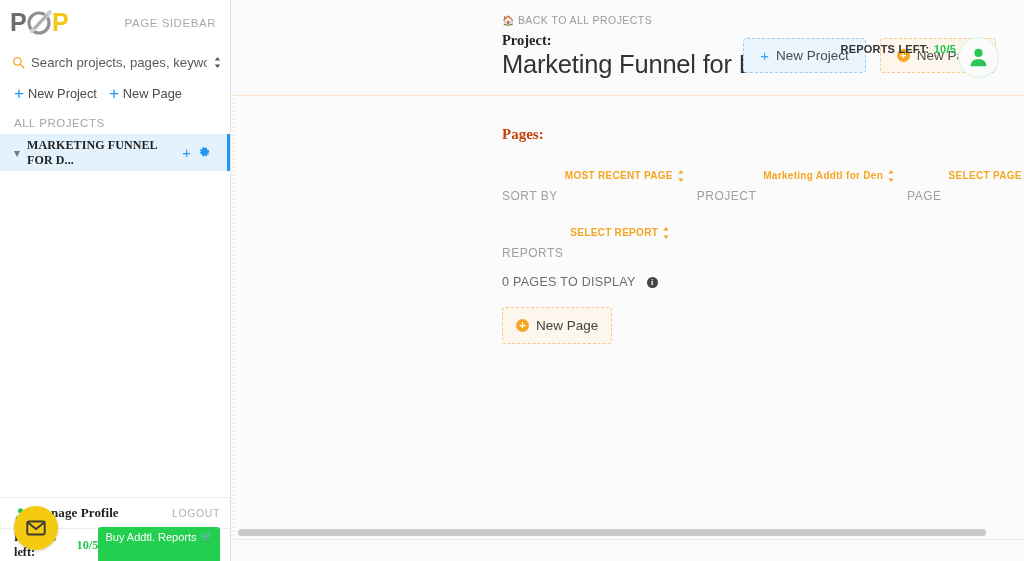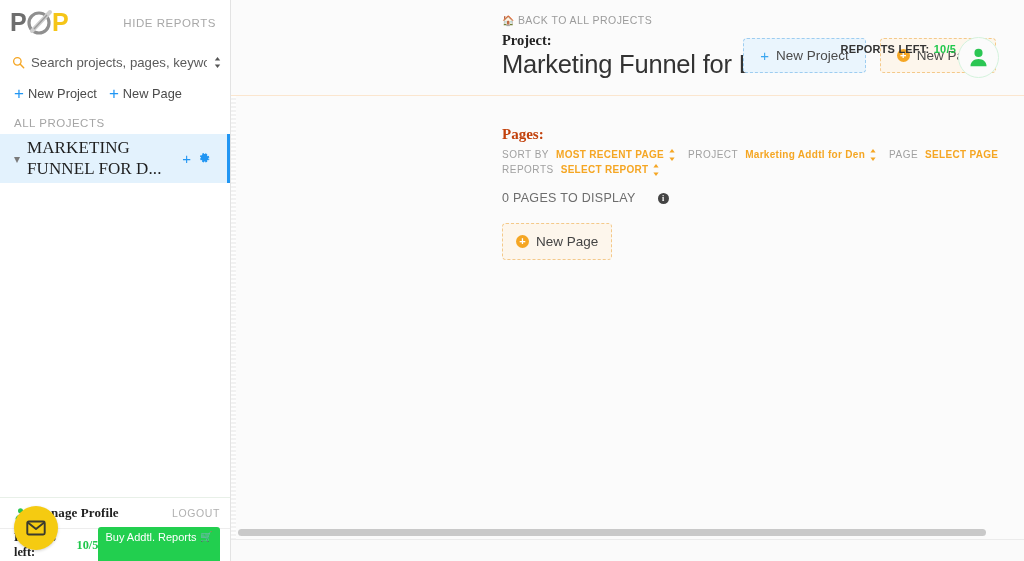--- a/index.html
+++ b/index.html
@@ -57,21 +57,21 @@
     border-right:3px solid #2196f3;
     min-height:33px;
     display:flex; align-items:center;
     padding: 4px 6px 4px 14px;
     cursor:pointer;
     position:relative;
   }
   .chev { color:#7a7a7a; font-size:12px; margin-right:7px; line-height:1; flex:0 0 auto; }
   .project-name {
     font-family:"Liberation Serif", serif;
-    font-weight:400; font-size:17px; color:#1f1f1f;
+    font-weight:700; font-size:12px; color:#1f1f1f;
     letter-spacing:.1px; line-height:1.22;
     width: 150px;
   }
   .proj-actions { margin-left:auto; display:flex; align-items:center; gap:7px; padding-right:10px; }
   .proj-plus { color:#2196f3; font-size:15px; line-height:1; cursor:pointer; }
   .gear { width:13px; height:13px; cursor:pointer; }
 
   
   .sb-bottom { position:absolute; left:0; bottom:0; width:230px; }
   .profile-row {
@@ -163,29 +163,29 @@
     width:41px; height:41px; border-radius:50%;
     border:1.5px solid #d4f3dd; background:#fbfbfb;
     display:flex; align-items:center; justify-content:center; cursor:pointer;
   }
 
   
   .content { padding: 30px 0 0 271px; position:relative; }
   .pages-title { font-family:"Liberation Serif", serif; font-weight:700; font-size:15px; color:#c2410c; }
   .filters { margin-top:4px; position:relative; width:560px; }
   .frow { display:flex; align-items:center; flex-wrap:wrap; line-height:15px; }
-  .fkey { font-size:10px; color:#a0a0a0; letter-spacing:.5px; margin-right:7px; }
+  .fkey { font-size:12px; color:#a0a0a0; letter-spacing:.5px; margin-right:7px;margin-top:42px; }
   .fval {
     font-size:10px; color:#f5a623; font-weight:700; letter-spacing:.3px;
     cursor:pointer; margin-right:4px;
   }
   .fval.mixed { font-family:"Liberation Sans", sans-serif; }
   .arrows { width:8px; height:14px; margin-right:12px; flex:0 0 8px; cursor:pointer; }
   .pages-count {
-    margin-top:14px; display:flex; align-items:center; gap:22px;
+    margin-top:14px; display:flex; align-items:center; gap:11px;
     font-size:12.5px; color:#6d6d6d; letter-spacing:.3px;
   }
   .info-dot {
     width:11px; height:11px; border-radius:50%; background:#444;
     color:#fff; font-size:8px; line-height:11px; text-align:center;
     font-family:"Liberation Serif", serif; font-weight:700; cursor:pointer;
   }
   .newpage-big {
     margin-top:18px; width:86px;
     display:inline-flex; align-items:center; gap:7px;
@@ -214,21 +214,21 @@
     <div class="sb-top">
       <div class="logo">
         <svg width="68" height="30" viewBox="0 0 68 30" aria-hidden="true">
           <text x="0" y="23" font-family="Liberation Sans, sans-serif" font-size="25" font-weight="700" fill="#6e6e6e">P</text>
           <circle cx="29" cy="15" r="10" fill="none" stroke="#8f8f8f" stroke-width="3.2"></circle>
           <path d="M22 23 L40 4" stroke="#cfcfcf" stroke-width="4" stroke-linecap="round"></path>
           <path d="M24 21 L37 7" stroke="#9b9b9b" stroke-width="1.4"></path>
           <text x="42" y="23" font-family="Liberation Sans, sans-serif" font-size="25" font-weight="700" fill="#f5c518">P</text>
         </svg>
       </div>
-      <div class="hide-sidebar">HIDE REPORTS</div>
+      <div class="hide-sidebar">PAGE SIDEBAR</div>
     </div>
 
     <div class="search-row">
       <svg class="search-icon" viewBox="0 0 16 16">
         <circle cx="6.6" cy="6.6" r="4.6" fill="none" stroke="#f5a623" stroke-width="1.6"></circle>
         <line x1="10.2" y1="10.2" x2="14.4" y2="14.4" stroke="#f5a623" stroke-width="1.8" stroke-linecap="round"></line>
       </svg>
       <input class="search-input" type="text" placeholder="Search projects, pages, keywords..." style="">
       <svg class="sortarrow" viewBox="0 0 9 14">
         <path d="M4.5 1 L7.4 4.8 L1.6 4.8 Z" fill="#555"></path>

